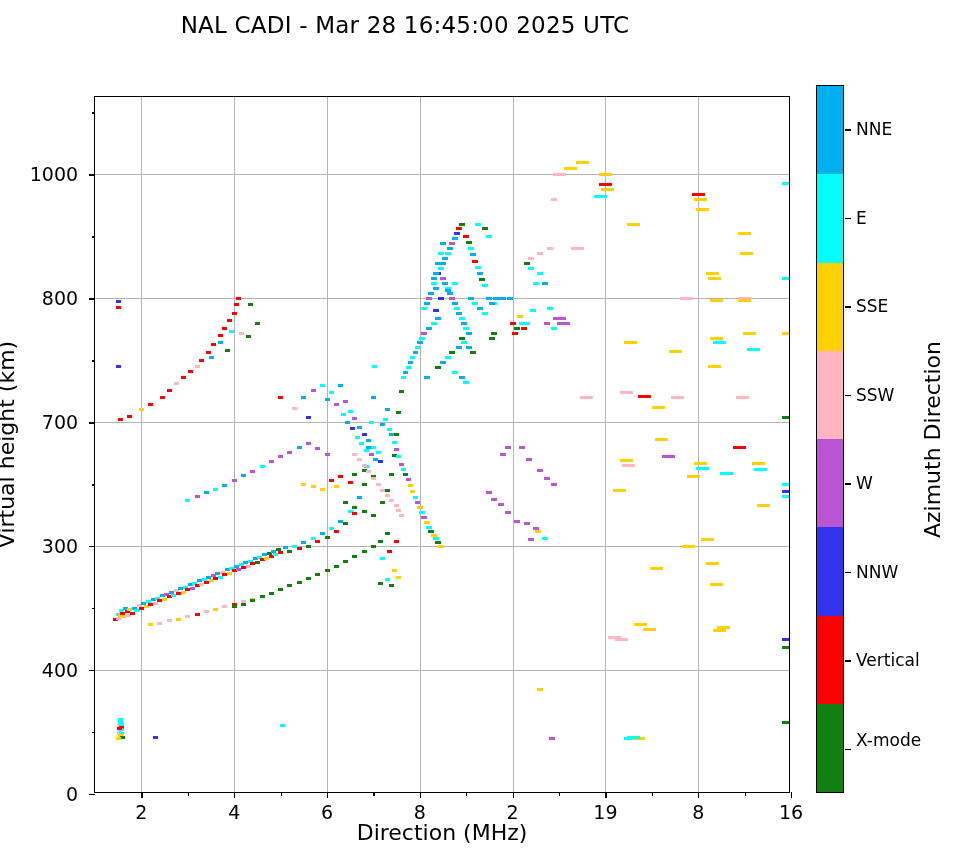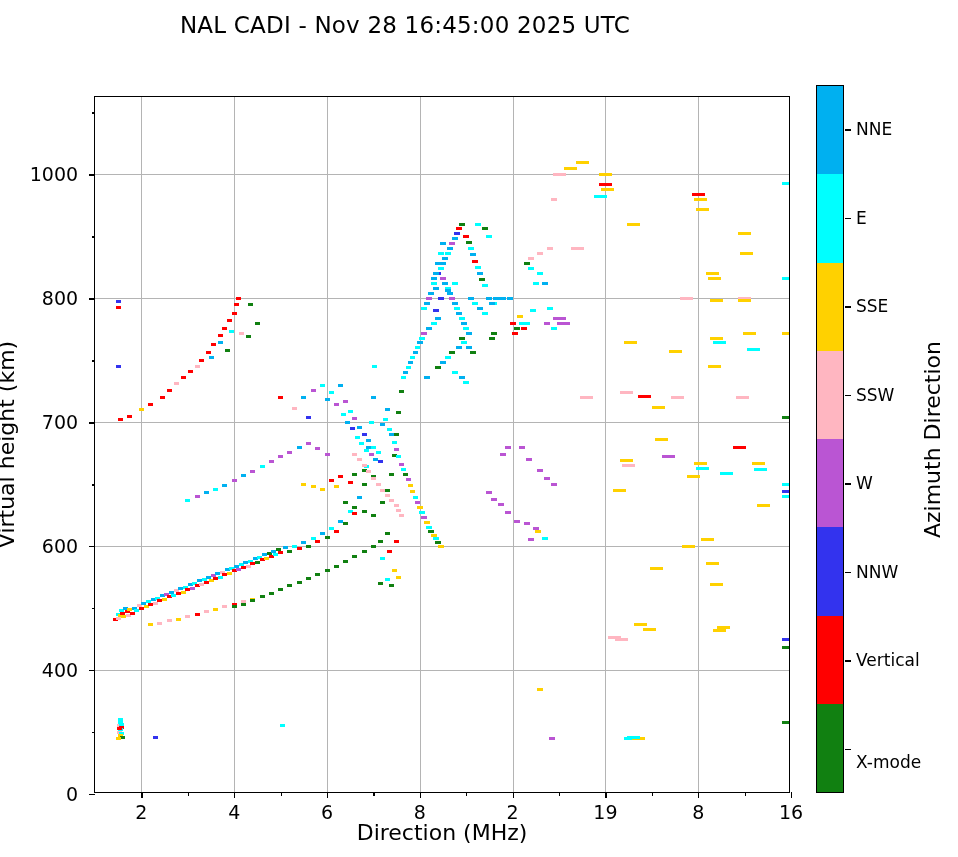--- a/index.html
+++ b/index.html
@@ -48,21 +48,21 @@
           font-size:17px;white-space:nowrap;}
   #cbarlabel{position:absolute;left:916px;top:85px;height:708px;width:34px;
              display:flex;align-items:center;justify-content:center;}
   #cbarlabel span{transform:rotate(-90deg);white-space:nowrap;font-size:22px;}
 </style>
 </head>
 <body>
 
 <div id="root">
 
-  <div id="title">NAL CADI - Nov 28 16:45:00 2025 UTC</div>
+  <div id="title">NAL CADI - Mar 28 16:45:00 2025 UTC</div>
 
   <div id="ylabel">
     <span>Virtual height (km)</span>
   </div>
 
   <div id="plot">
     <div id="grid">
         <div class="gl-v" style="left: 46.4px;"></div>
         <div class="gl-v" style="left: 139.2px;"></div>
         <div class="gl-v" style="left: 232px;"></div>
@@ -592,21 +592,21 @@
       <div class="tk tk-y-maj" style="top: 449.178px;"></div>
       <div class="tk tk-y-min" style="top: 387.222px;"></div>
       <div class="tk tk-y-maj" style="top: 325.267px;"></div>
       <div class="tk tk-y-min" style="top: 263.311px;"></div>
       <div class="tk tk-y-maj" style="top: 201.356px;"></div>
       <div class="tk tk-y-min" style="top: 139.4px;"></div>
       <div class="tk tk-y-maj" style="top: 77.4444px;"></div>
       <div class="tk tk-y-min" style="top: 15.4889px;"></div>
       <div class="lbl-y" style="top: 697px;">0</div>
       <div class="lbl-y" style="top: 573.089px;">400</div>
-      <div class="lbl-y" style="top: 449.178px;">600</div>
+      <div class="lbl-y" style="top: 449.178px;">300</div>
       <div class="lbl-y" style="top: 325.267px;">700</div>
       <div class="lbl-y" style="top: 201.356px;">800</div>
       <div class="lbl-y" style="top: 77.4444px;">1000</div>
     </div>
 
   <div id="xlabel">Direction (MHz)</div>
 
   <div id="cbar">
       <div class="cseg" style="height: 12.5%; background: rgb(0, 176, 240);"></div>
       <div class="cseg" style="height: 12.5%; background: rgb(0, 255, 255);"></div>
@@ -629,14 +629,14 @@
     <div class="clabel" style="top: 306.25px;">SSE</div>
     <div class="ctick" style="top: 394.75px;"></div>
     <div class="clabel" style="top: 394.75px;">SSW</div>
     <div class="ctick" style="top: 483.25px;"></div>
     <div class="clabel" style="top: 483.25px;">W</div>
     <div class="ctick" style="top: 571.75px;"></div>
     <div class="clabel" style="top: 571.75px;">NNW</div>
     <div class="ctick" style="top: 660.25px;"></div>
     <div class="clabel" style="top: 660.25px;">Vertical</div>
     <div class="ctick" style="top: 748.75px;"></div>
-    <div class="clabel" style="top: 762px;">X-mode</div>
+    <div class="clabel" style="top: 740px;">X-mode</div>
   </div>
 
 </body></html>

